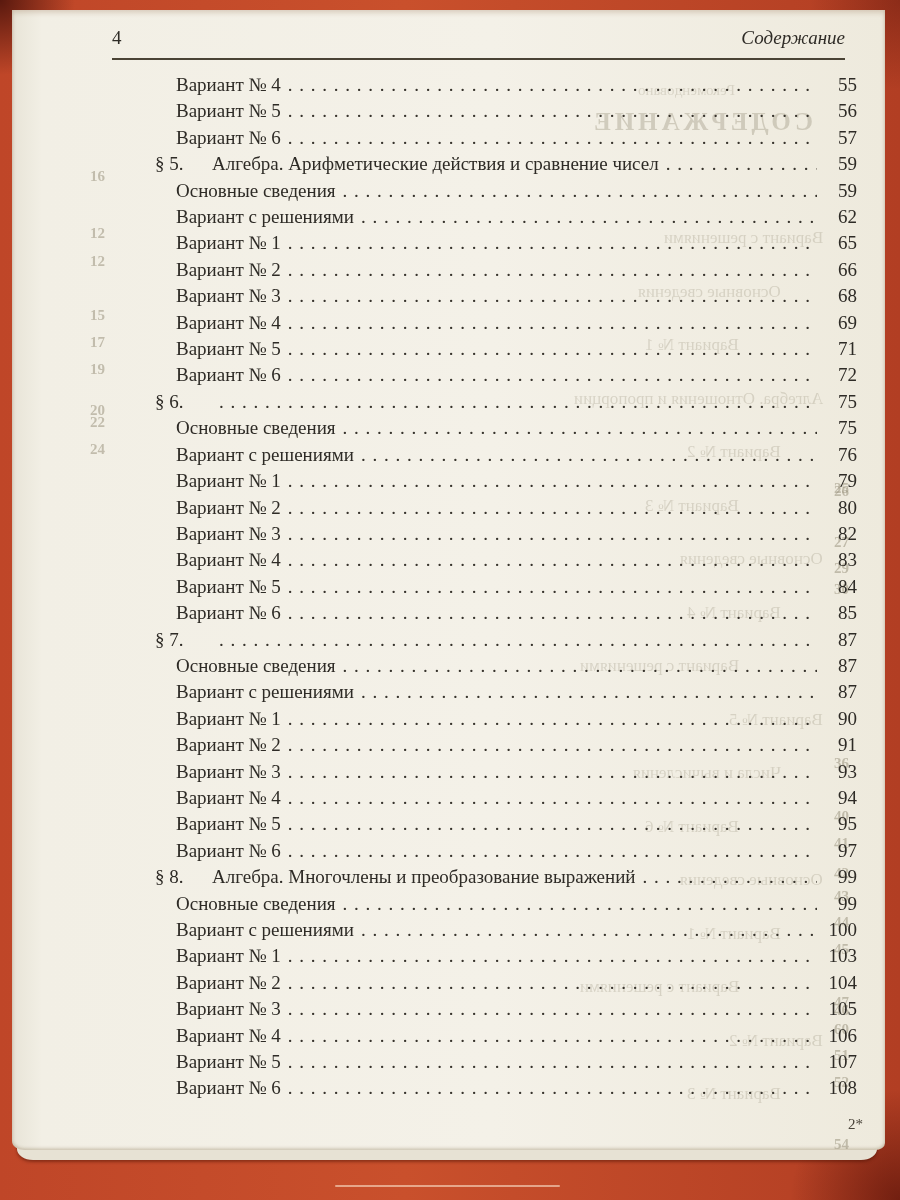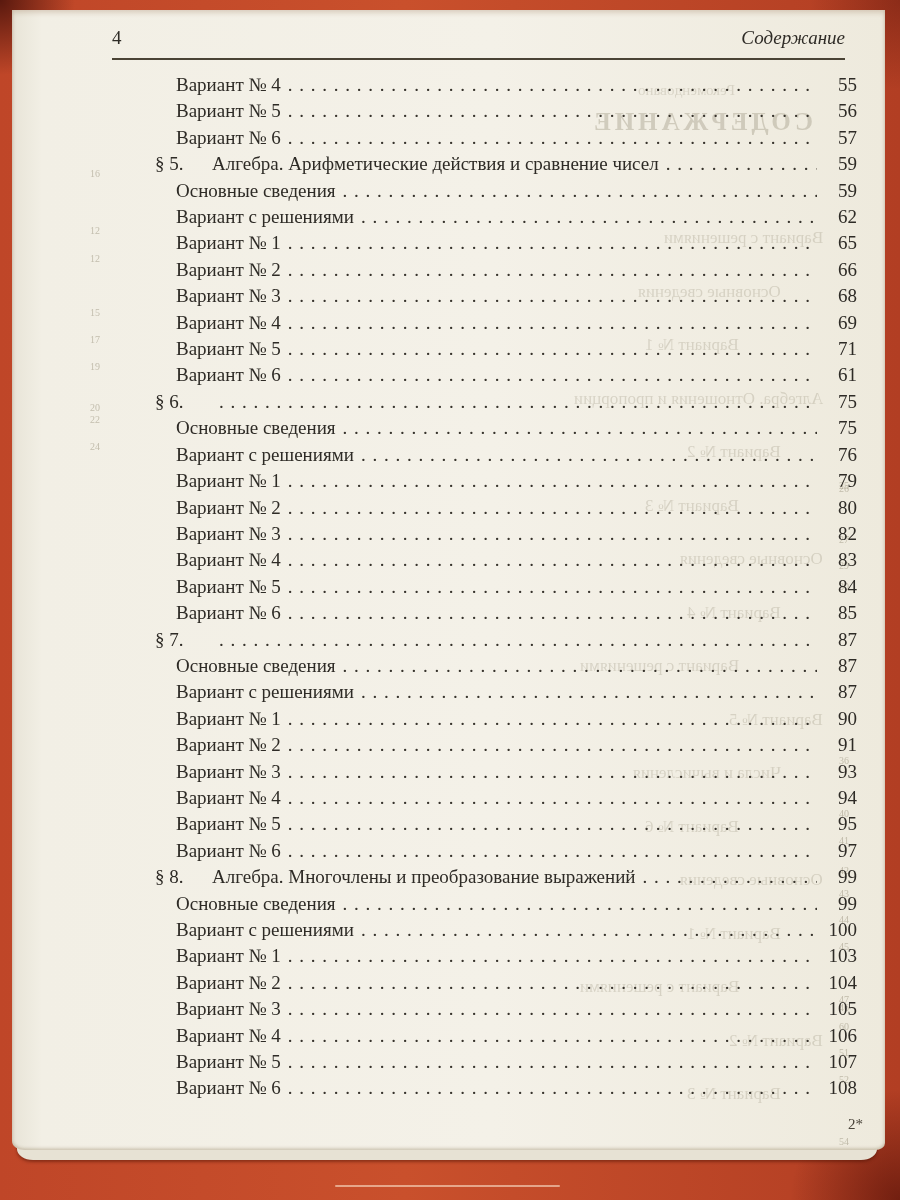--- a/index.html
+++ b/index.html
@@ -146,23 +146,24 @@
     transform: scaleX(-1);
     filter: blur(0.6px);
   }
   .ghost-line {
     font-size: 17px;
     opacity: 0.30;
     transform: scaleX(-1);
     filter: blur(0.7px);
   }
   .ghost-num {
-    font-size: 10px;
+    font-size: 15px;
     opacity: 0.55;
     filter: blur(0.3px);
+    font-weight: bold;
   }
   .ghost-num.left-col { left: 78px; }
   .ghost-num.right-col { right: 36px; }
 </style>
 </head>
 <body>
 
 <div class="cover">
   <div class="page-stack"></div>
   <div class="bottom-edge-line"></div>
@@ -276,21 +277,21 @@
           <span class="pg">69</span>
         </div>
         <div class="row item">
           <span class="label">Вариант № 5</span>
           <span class="dots">. . . . . . . . . . . . . . . . . . . . . . . . . . . . . . . . . . . . . . . . . . . . . . . . . . . . . . . . . . . . . . . . . . . . . . . . . . . . . . . . . . . . . . . . . . . . . . . . . . . . . . . . . . . . . . . . . . . . . . . . </span>
           <span class="pg">71</span>
         </div>
         <div class="row item">
           <span class="label">Вариант № 6</span>
           <span class="dots">. . . . . . . . . . . . . . . . . . . . . . . . . . . . . . . . . . . . . . . . . . . . . . . . . . . . . . . . . . . . . . . . . . . . . . . . . . . . . . . . . . . . . . . . . . . . . . . . . . . . . . . . . . . . . . . . . . . . . . . . </span>
-          <span class="pg">61</span>
+          <span class="pg">72</span>
         </div>
         <div class="row section">
           <span class="num">§ 6.</span>
           <span class="dots">. . . . . . . . . . . . . . . . . . . . . . . . . . . . . . . . . . . . . . . . . . . . . . . . . . . . . . . . . . . . . . . . . . . . . . . . . . . . . . . . . . . . . . . . . . . . . . . . . . . . . . . . . . . . . . . . . . . . . . . . </span>
           <span class="pg">75</span>
         </div>
         <div class="row item">
           <span class="label">Основные сведения</span>
           <span class="dots">. . . . . . . . . . . . . . . . . . . . . . . . . . . . . . . . . . . . . . . . . . . . . . . . . . . . . . . . . . . . . . . . . . . . . . . . . . . . . . . . . . . . . . . . . . . . . . . . . . . . . . . . . . . . . . . . . . . . . . . . </span>
           <span class="pg">75</span>

